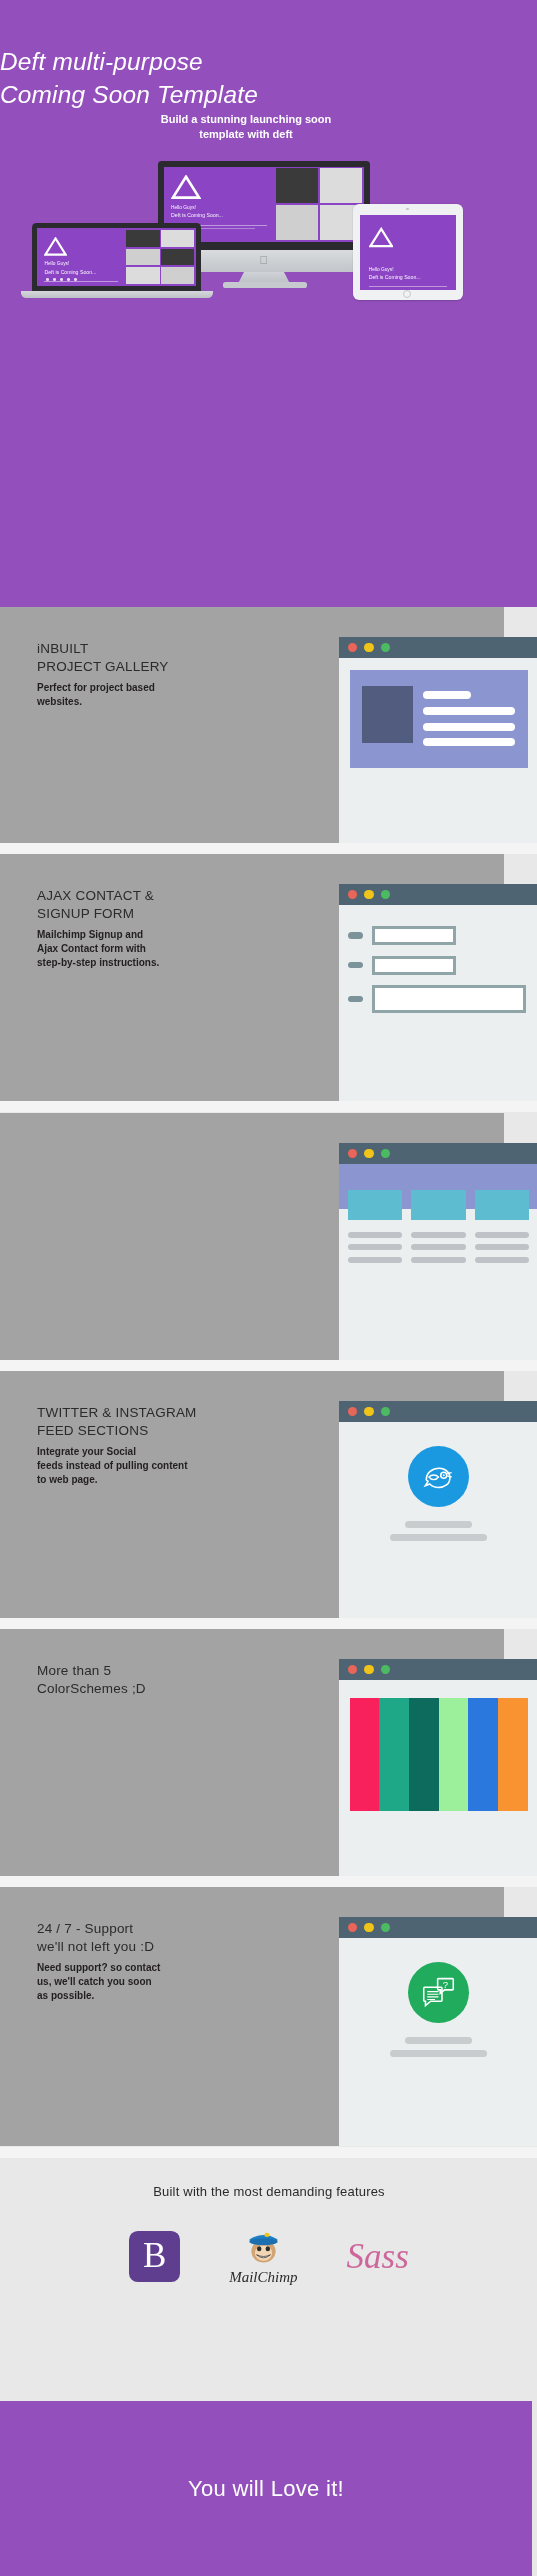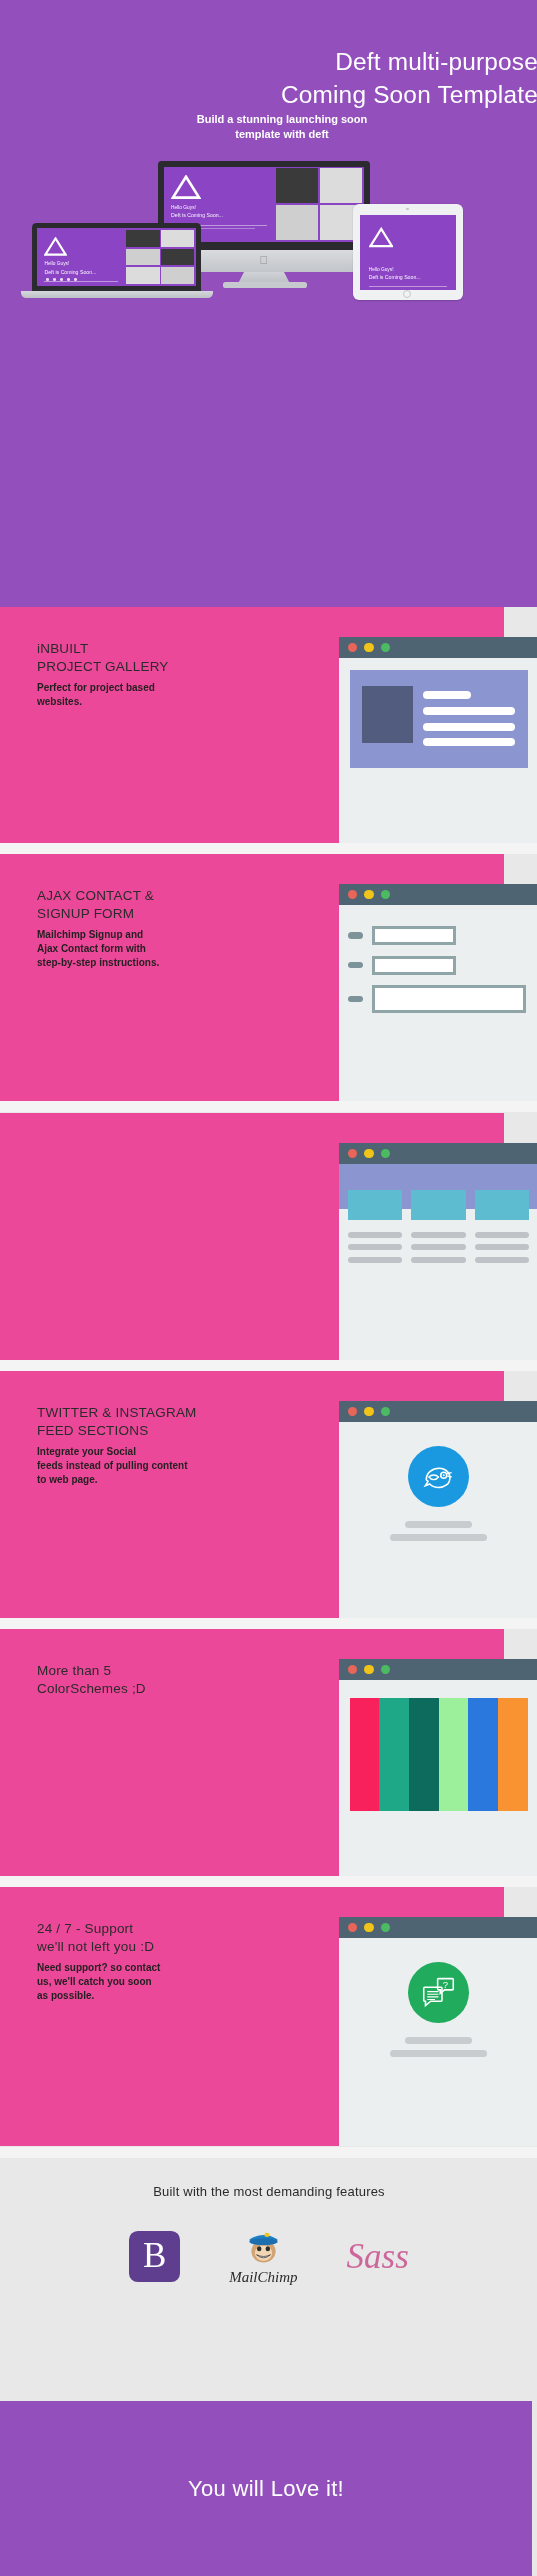--- a/index.html
+++ b/index.html
@@ -12,28 +12,29 @@
   .page { width: 538px; height: 2576px; position: relative; overflow: hidden; background: #e8e8e8; }
 
   
   .hero {
     position: absolute; left: 0; top: 0; width: 538px; height: 607px;
     background: #9350bd;
     overflow: hidden;
   }
   .hero-title {
     position: absolute; top: 45px; left: 0; width: 538px;
-    text-align: right; color: #ffffff;
+    text-align: left; color: #ffffff;
     font-size: 24.4px; font-weight: 300; line-height: 33px;
     letter-spacing: 0.2px;
+    font-style: italic;
   }
   .hero-sub {
     position: absolute; top: 112px; left: 0; width: 492px;
     text-align: center; color: #ffffff;
-    font-size: 11px; font-weight: bold; line-height: 15px; margin-left: 36px;
+    font-size: 11px; font-weight: bold; line-height: 15px;
   }
 
   
   .devices { position: absolute; left: 0; top: 157px; width: 538px; height: 144px; }
 
   
   .imac { position: absolute; left: 158px; top: 3.5px; width: 212px; height: 127px; }
   .imac-bezel {
     position: absolute; left: 0; top: 0; width: 212px; height: 89px;
     background: #2b2b2f; border-radius: 3.5px 3.5px 1.7px 1.7px; padding: 6.1px 6.1px 7.9px 6.1px;
@@ -97,21 +98,21 @@
   .scr-h2 { color:#fff; font-size:5.2px; margin-top:2.6px; opacity:.96; }
   .scr-rule { height:0.9px; background: rgba(255,255,255,.45); margin-top:6.1px; }
   .scr-rule2 { height:0.9px; background: rgba(255,255,255,.35); margin-top:2.6px; width:88%; }
   .dots { position:absolute; bottom:5.2px; left:8.7px; display:flex; gap:4.4px; }
   .dots i { width:2.6px;height:2.6px;border-radius:50%;background:rgba(255,255,255,.8); display:block;}
   .ph { background:#dcdcdc; }
   .ph.b { background:#cfcfcf; }
   .ph.d { background:#3a3a3a; }
 
   
-  .feature { position: absolute; left: 0; width: 504px; background: #ec4899; }
+  .feature { position: absolute; left: 0; width: 504px; background: #a3a3a3; }
   .feature .copy { position: absolute; left: 37px; top: 33px; width: 262px; }
   .feature h2 {
     font-size: 13.5px; font-weight: 300; color: #2b2b2b; line-height: 18.3px; letter-spacing: 0.2px;
   }
   .feature p {
     margin-top: 4px; font-size: 10px; font-weight: bold; color: #231f20; line-height: 14px;
   }
   .mock {
     position: absolute; left: 339px; top: 30px; width: 199px; bottom: 0;
     background: #eceff0;

